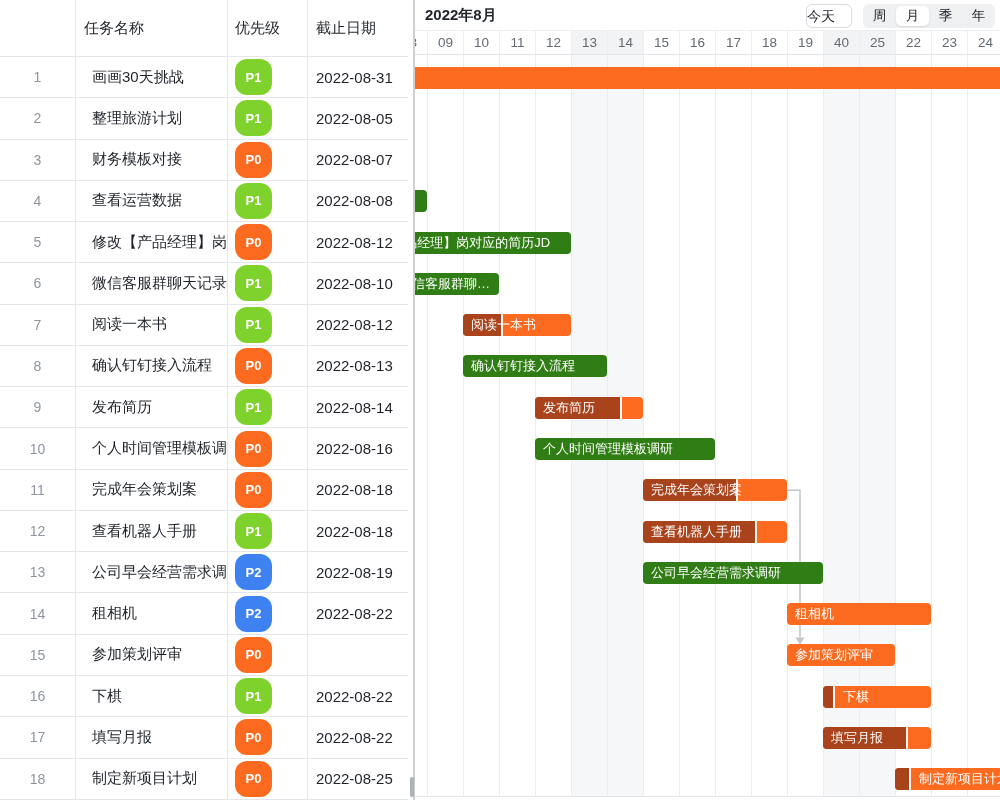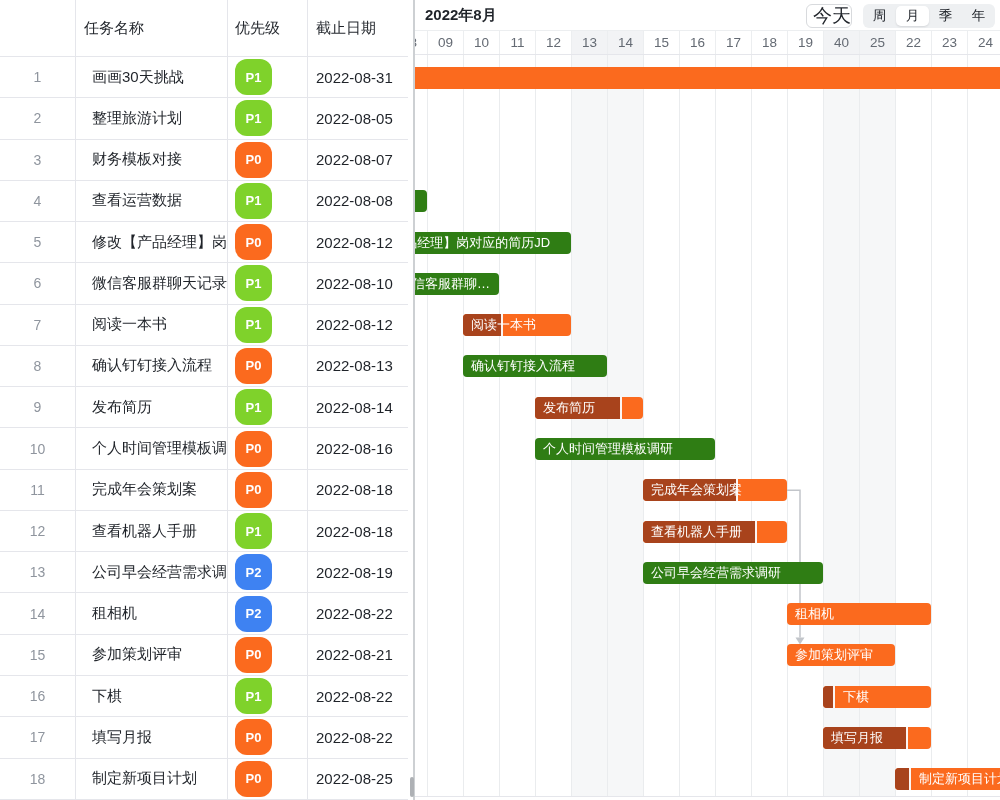--- a/index.html
+++ b/index.html
@@ -28,21 +28,21 @@
   .splitter { position:absolute; left:408px; top:0; width:7px; height:800px; background:#fff; cursor:col-resize; }
   .splitter-line { position:absolute; right:0; top:0; bottom:0; width:2px; background:#cdd0d3; }
   .splitter-thumb { position:absolute; right:1px; bottom:3px; width:4px; height:20px; background:#aeb1b5; border-radius:2px; }
   
   .gantt { position:absolute; left:415px; top:0; width:585px; height:800px; overflow:hidden; background:#fff; }
   .g-toolbar { position:absolute; left:0; top:0; width:585px; height:30px; }
   .g-title { position:absolute; left:10px; top:0; line-height:30px; font-size:15px; font-weight:bold;text-align:center; }
   .today-btn {
     position:absolute; left:391px; top:4px; width:46px; height:24px;
     background:#fff; border:1px solid #d8dadd; border-radius:6px;
-    font-size:19px; color:#1f2329; font-family:inherit; cursor:pointer; line-height:22px; text-align:right;
+    font-size:14px; color:#1f2329; font-family:inherit; cursor:pointer; line-height:22px; text-align:left;
   }
   .seg {
     position:absolute; left:448px; top:4px; width:132px; height:24px;
     background:#eef0f2; border-radius:6px; display:flex; align-items:center;
   }
   .seg-item {
     flex:1; height:20px; margin:2px 0; line-height:20px; text-align:center;
     font-size:13.5px; color:#1f2329; border-radius:5px; cursor:pointer;
   }
   .seg-item.selected { background:#fff; box-shadow:0 1px 2px rgba(31,35,41,.12); }
@@ -187,21 +187,20 @@
             <span class="pill" style="background: rgb(62, 130, 242);">P2</span>
           </div>
           <div class="cell c-due">2022-08-22</div>
         </div>
         <div class="t-row" style="height: 41.2778px;">
           <div class="cell c-idx">15</div>
           <div class="cell c-name">参加策划评审</div>
           <div class="cell c-pri">
             <span class="pill" style="background: rgb(251, 106, 30);">P0</span>
           </div>
-          <div class="cell c-due">2022-08-21</div>
         </div>
         <div class="t-row" style="height: 41.2778px;">
           <div class="cell c-idx">16</div>
           <div class="cell c-name">下棋</div>
           <div class="cell c-pri">
             <span class="pill" style="background: rgb(127, 210, 43);">P1</span>
           </div>
           <div class="cell c-due">2022-08-22</div>
         </div>
         <div class="t-row" style="height: 41.2778px;">

